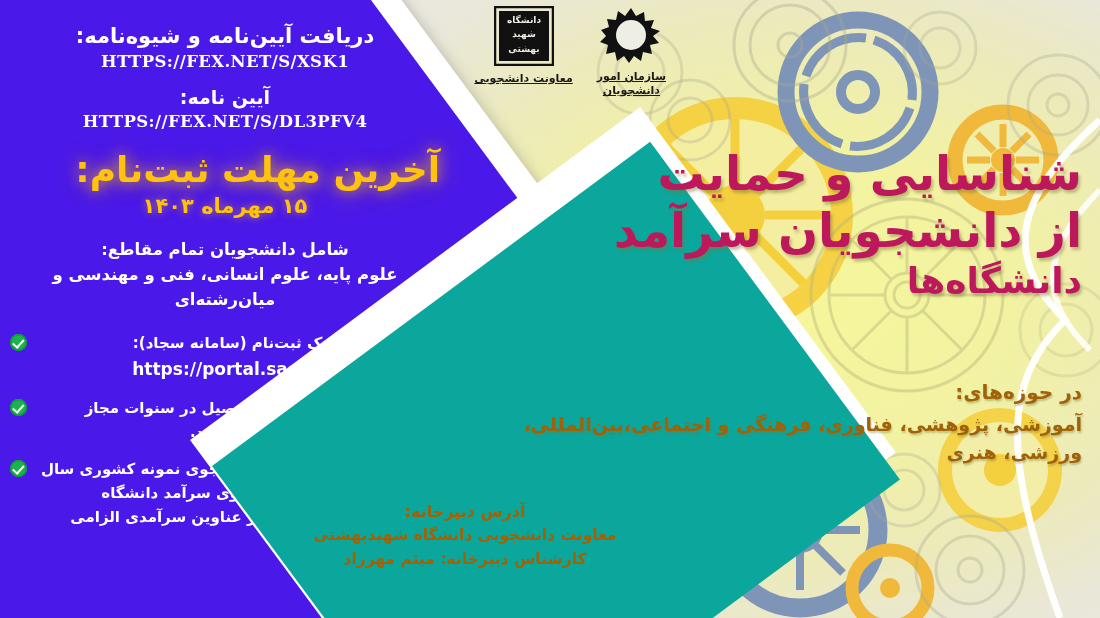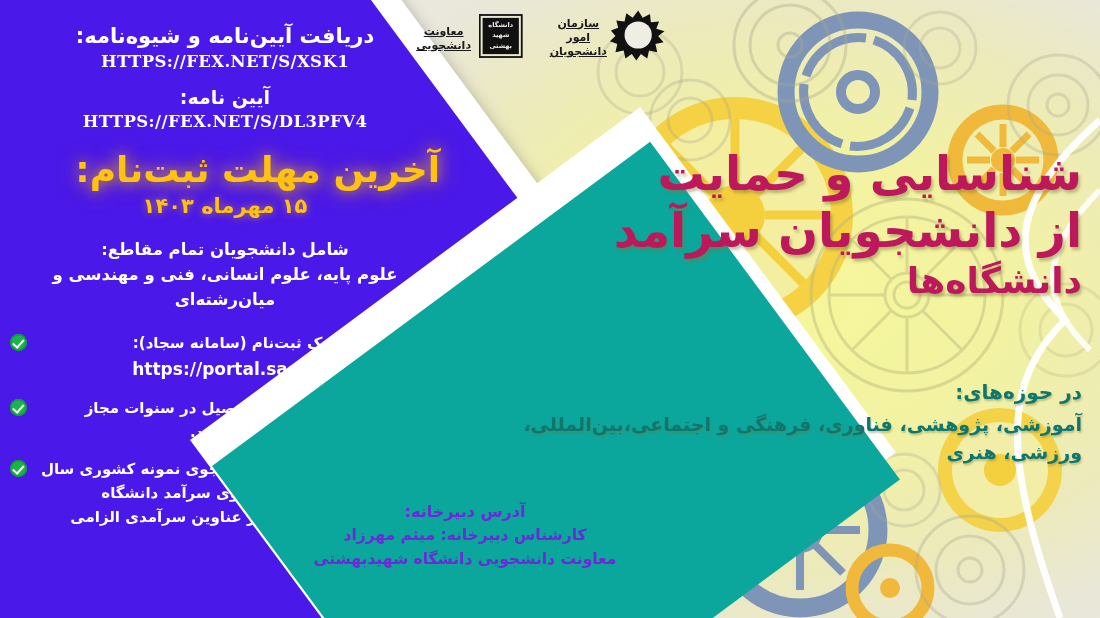--- a/index.html
+++ b/index.html
@@ -64,21 +64,21 @@
     position:absolute;left:212px;top:466px;
     width:545px;height:420px;
     background:#0ba79c;
     transform:rotate(-36.5deg);
     transform-origin:0 0;
   }
   .teal-content{
     position:absolute;left:270px;top:500px;
     width:390px;height:118px;
     direction:rtl;text-align:center;
-    color:#6d28d9;
+    color:#a16207;
   }
 
   
   .h-head{
     font-size:21px;font-weight:700;line-height:1.35;
     margin:14px 0 0 0;letter-spacing:.2px;
   }
   .h-sub{
     font-size:19px;font-weight:700;line-height:1.3;margin:14px 0 2px 0;
   }
@@ -138,32 +138,32 @@
     color:#be185d;
     font-weight:900;
     text-shadow:2px 3px 3px rgba(120,120,60,.45);
   }
   .mt1{font-size:47px;line-height:1.12;}
   .mt2{font-size:47px;line-height:1.12;margin-top:4px;}
   .mt3{font-size:36px;line-height:1.12;margin-top:4px;padding-left:150px;}
 
   .fields{
     position:absolute;right:18px;top:378px;width:620px;
-    direction:rtl;text-align:right;color:#0f766e;
+    direction:rtl;text-align:right;color:#a16207;
     text-shadow:1px 2px 2px rgba(120,120,60,.4);
   }
   .f-head{font-size:20px;font-weight:900;line-height:1.4;}
   .f-list{font-size:19px;font-weight:900;line-height:1.45;margin-top:5px;}
 
   
   .logos{
     position:absolute;left:426px;top:6px;width:240px;height:108px;
     display:flex;align-items:flex-start;gap:24px;
   }
-  .logo{display:flex;align-items:center;}
+  .logo{display:flex;flex-direction:column;align-items:center;}
   .logo-cap{
     font-size:11px;font-weight:700;color:#1a1a1a;margin-top:6px;
     direction:rtl;line-height:1.3;text-align:center;white-space:pre-line;text-decoration:underline;
   }
 </style>
 </head>
 <body>
 
 <div id="poster">
 
@@ -350,22 +350,22 @@
       </div>
 
     </div>
   </div>
 
   <div class="teal-white"></div>
   <div class="teal-shape"></div>
 
   <div class="teal-content">
     <div class="t-head">آدرس دبیرخانه:</div>
+    <div class="t-line">معاونت دانشجویی دانشگاه شهیدبهشتی</div>
     <div class="t-line">کارشناس دبیرخانه: میثم مهرزاد</div>
-    <div class="t-line">معاونت دانشجویی دانشگاه شهیدبهشتی</div>
   </div>
 
   <div class="logos">
 
     <div class="logo">
       <svg width="62" height="58" viewBox="0 0 62 58">
         <g fill="#111">
           <path d="M31 2 L36 10 L44 6 L45 15 L54 14 L51 22 L60 25 L53 30 L59 37 L50 39 L52 48 L43 46 L41 55 L34 50 L29 57 L24 50 L17 55 L15 46 L6 48 L8 39 L0 36 L6 30 L1 24 L9 21 L7 13 L16 14 L18 5 L25 10 Z"></path>
         </g>
         <circle cx="31" cy="29" r="15" fill="#efeee4"></circle>

